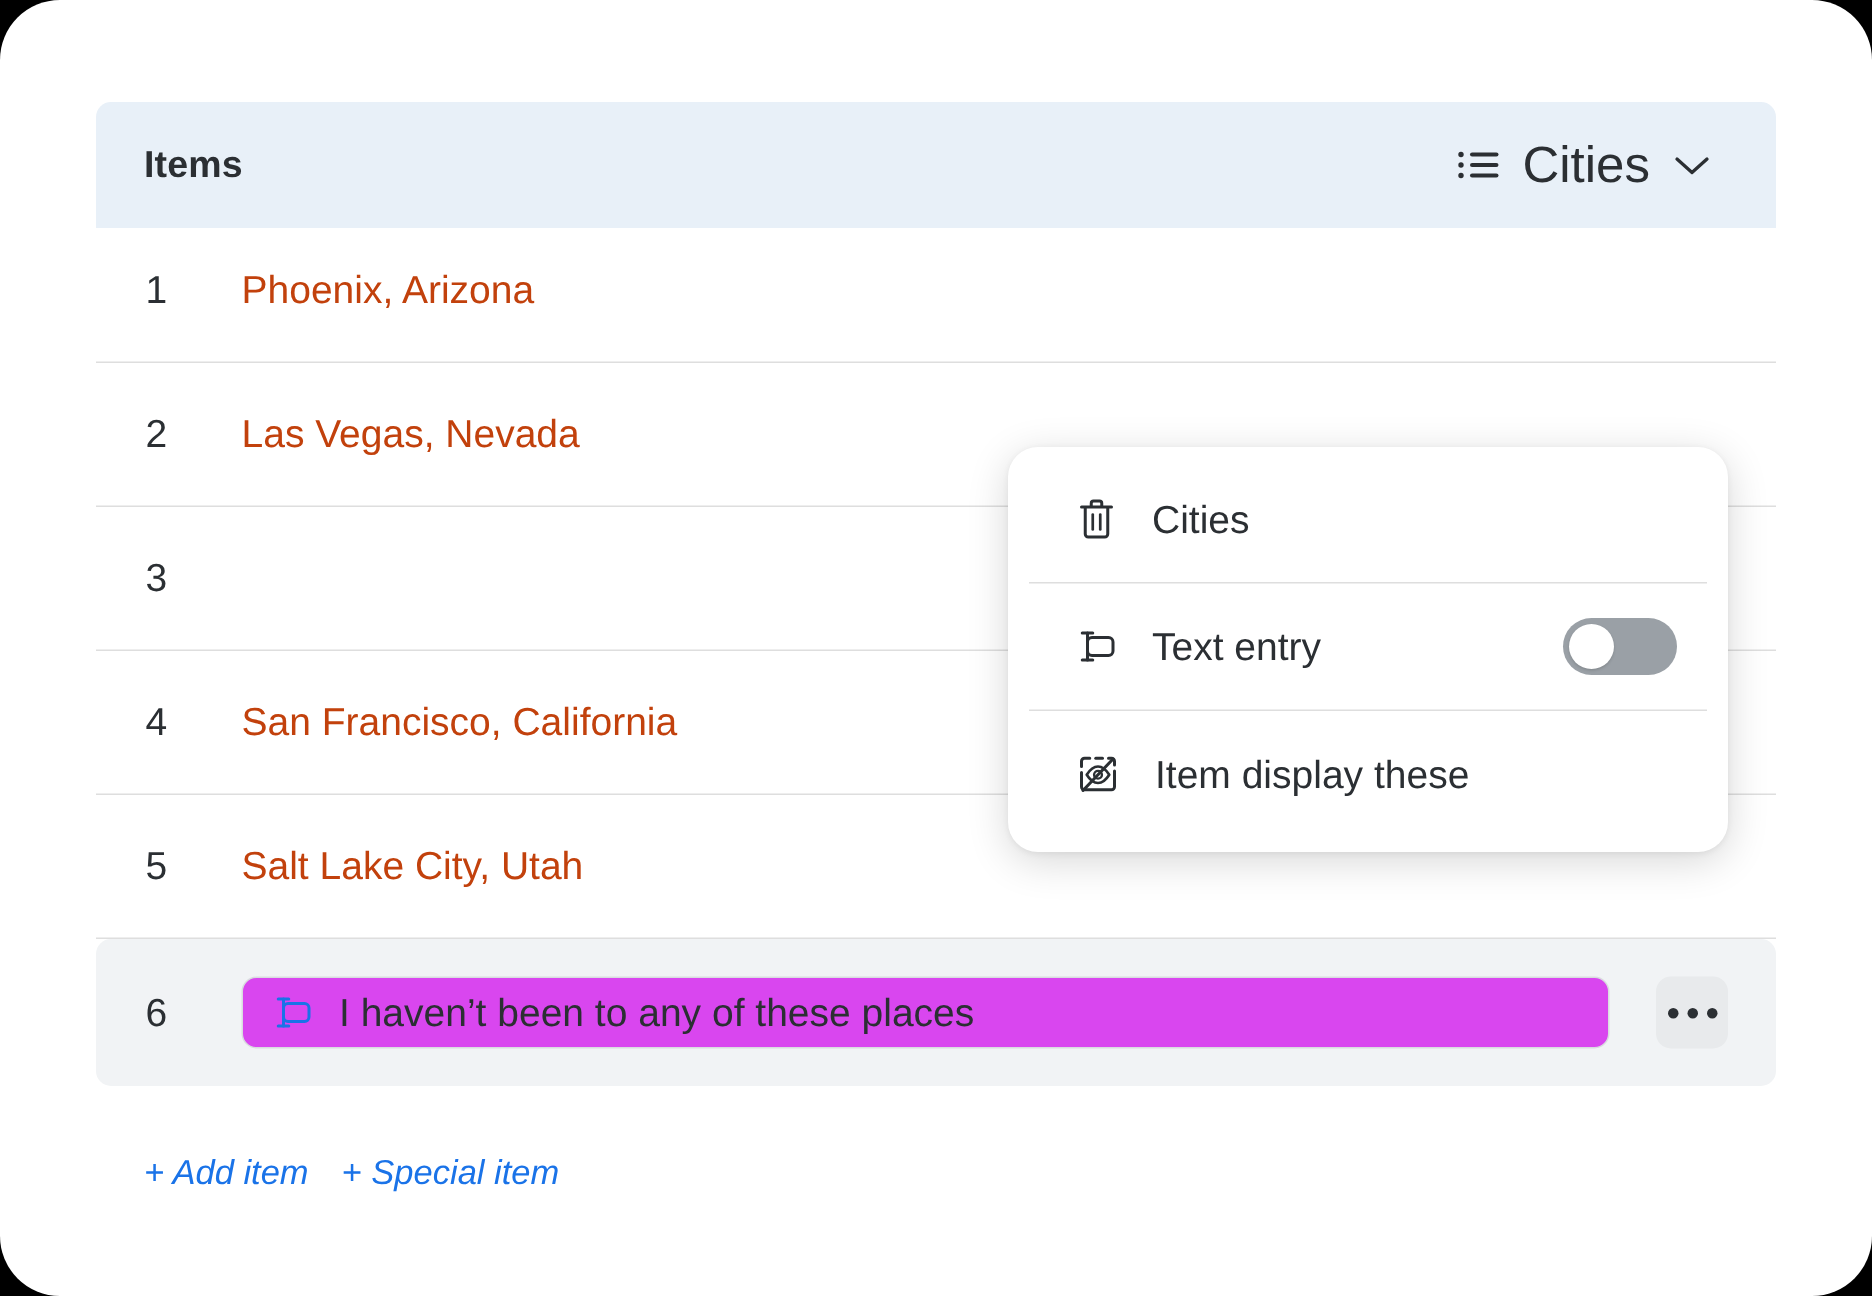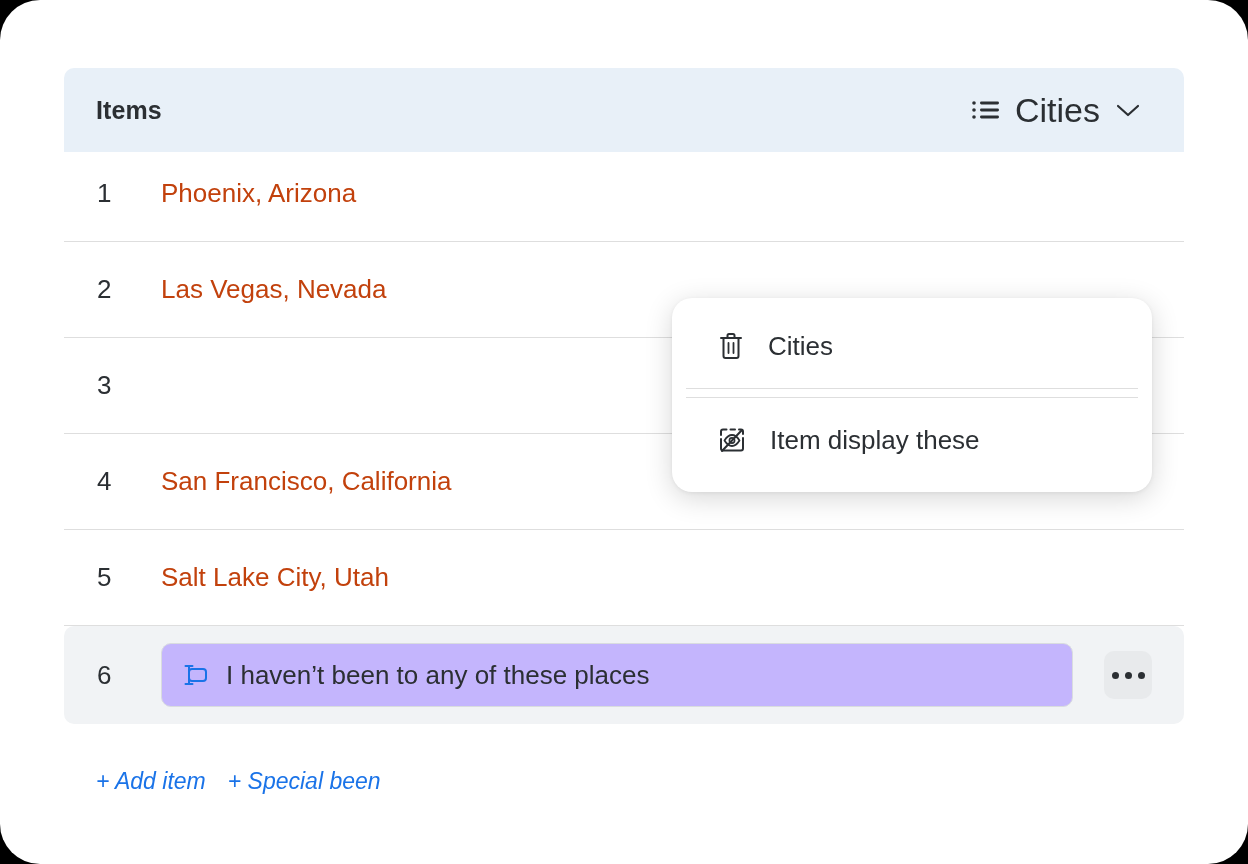--- a/index.html
+++ b/index.html
@@ -99,22 +99,22 @@
     border-bottom: none;
     border-radius: 10px;
     height: 98px;
   }
 
   .row-input {
     display: flex;
     align-items: center;
     gap: 16px;
     width: 912px;
-    height: 64px;
-    background: #c4b5fd;
+    height: 48px;
+    background: #d946ef;
     border: 1px solid #d9dcdf;
     border-radius: 10px;
     padding: 0 18px;
   }
 
   .row-input-text {
     font-size: 26px;
     color: #2b2f33;
   }
 
@@ -288,40 +288,54 @@
       <button class="kebab-button">
         <span></span>
         <span></span>
         <span></span>
       </button>
     </div>
   </div>
 
   <div class="footer-links">
     <span class="link">+ Add item</span>
-    <span class="link">+ Special been</span>
+    <span class="link">+ Special item</span>
   </div>
 
   <div class="context-menu">
 
     <div class="menu-item">
       <span class="icon">
         <svg width="30" height="32" viewBox="0 0 30 32" fill="none">
           <path d="M5 8 H25" stroke="#2b2f33" stroke-width="2" stroke-linecap="round"></path>
           <path d="M11.5 8 V5.5 A1.5 1.5 0 0 1 13 4 H17 A1.5 1.5 0 0 1 18.5 5.5 V8" stroke="#2b2f33" stroke-width="2" stroke-linejoin="round"></path>
           <path d="M7.5 8 V26 A2 2 0 0 0 9.5 28 H20.5 A2 2 0 0 0 22.5 26 V8" stroke="#2b2f33" stroke-width="2" stroke-linejoin="round"></path>
           <path d="M12.5 13 V23" stroke="#2b2f33" stroke-width="1.8" stroke-linecap="round"></path>
           <path d="M17.5 13 V23" stroke="#2b2f33" stroke-width="1.8" stroke-linecap="round"></path>
         </svg>
       </span>
       <span class="menu-label">Cities</span>
     </div>
 
     <div class="menu-divider"></div>
 
+    <div class="menu-item">
+      <span class="icon">
+        <svg width="30" height="30" viewBox="0 0 30 30" fill="none">
+          <rect x="9" y="9" width="17" height="12" rx="3" stroke="#2b2f33" stroke-width="2"></rect>
+          <path d="M9 6 V24" stroke="#2b2f33" stroke-width="2" stroke-linecap="round"></path>
+          <path d="M5.5 6 H12.5" stroke="#2b2f33" stroke-width="2" stroke-linecap="round"></path>
+          <path d="M5.5 24 H12.5" stroke="#2b2f33" stroke-width="2" stroke-linecap="round"></path>
+        </svg>
+      </span>
+      <span class="menu-label">Text entry</span>
+      <span class="toggle off">
+        <span class="knob"></span>
+      </span>
+    </div>
 
 
     <div class="menu-divider"></div>
 
     <div class="menu-item">
       <span class="icon">
         <svg width="32" height="32" viewBox="0 0 32 32" fill="none">
           <path d="M5 11 V7.5 A2 2 0 0 1 7 5.5 H10.5" stroke="#2b2f33" stroke-width="2" stroke-linecap="round"></path>
           <path d="M14.5 5.5 H19" stroke="#2b2f33" stroke-width="2" stroke-linecap="round"></path>
           <path d="M23 5.5 H25 A2 2 0 0 1 27 7.5 V10" stroke="#2b2f33" stroke-width="2" stroke-linecap="round"></path>

